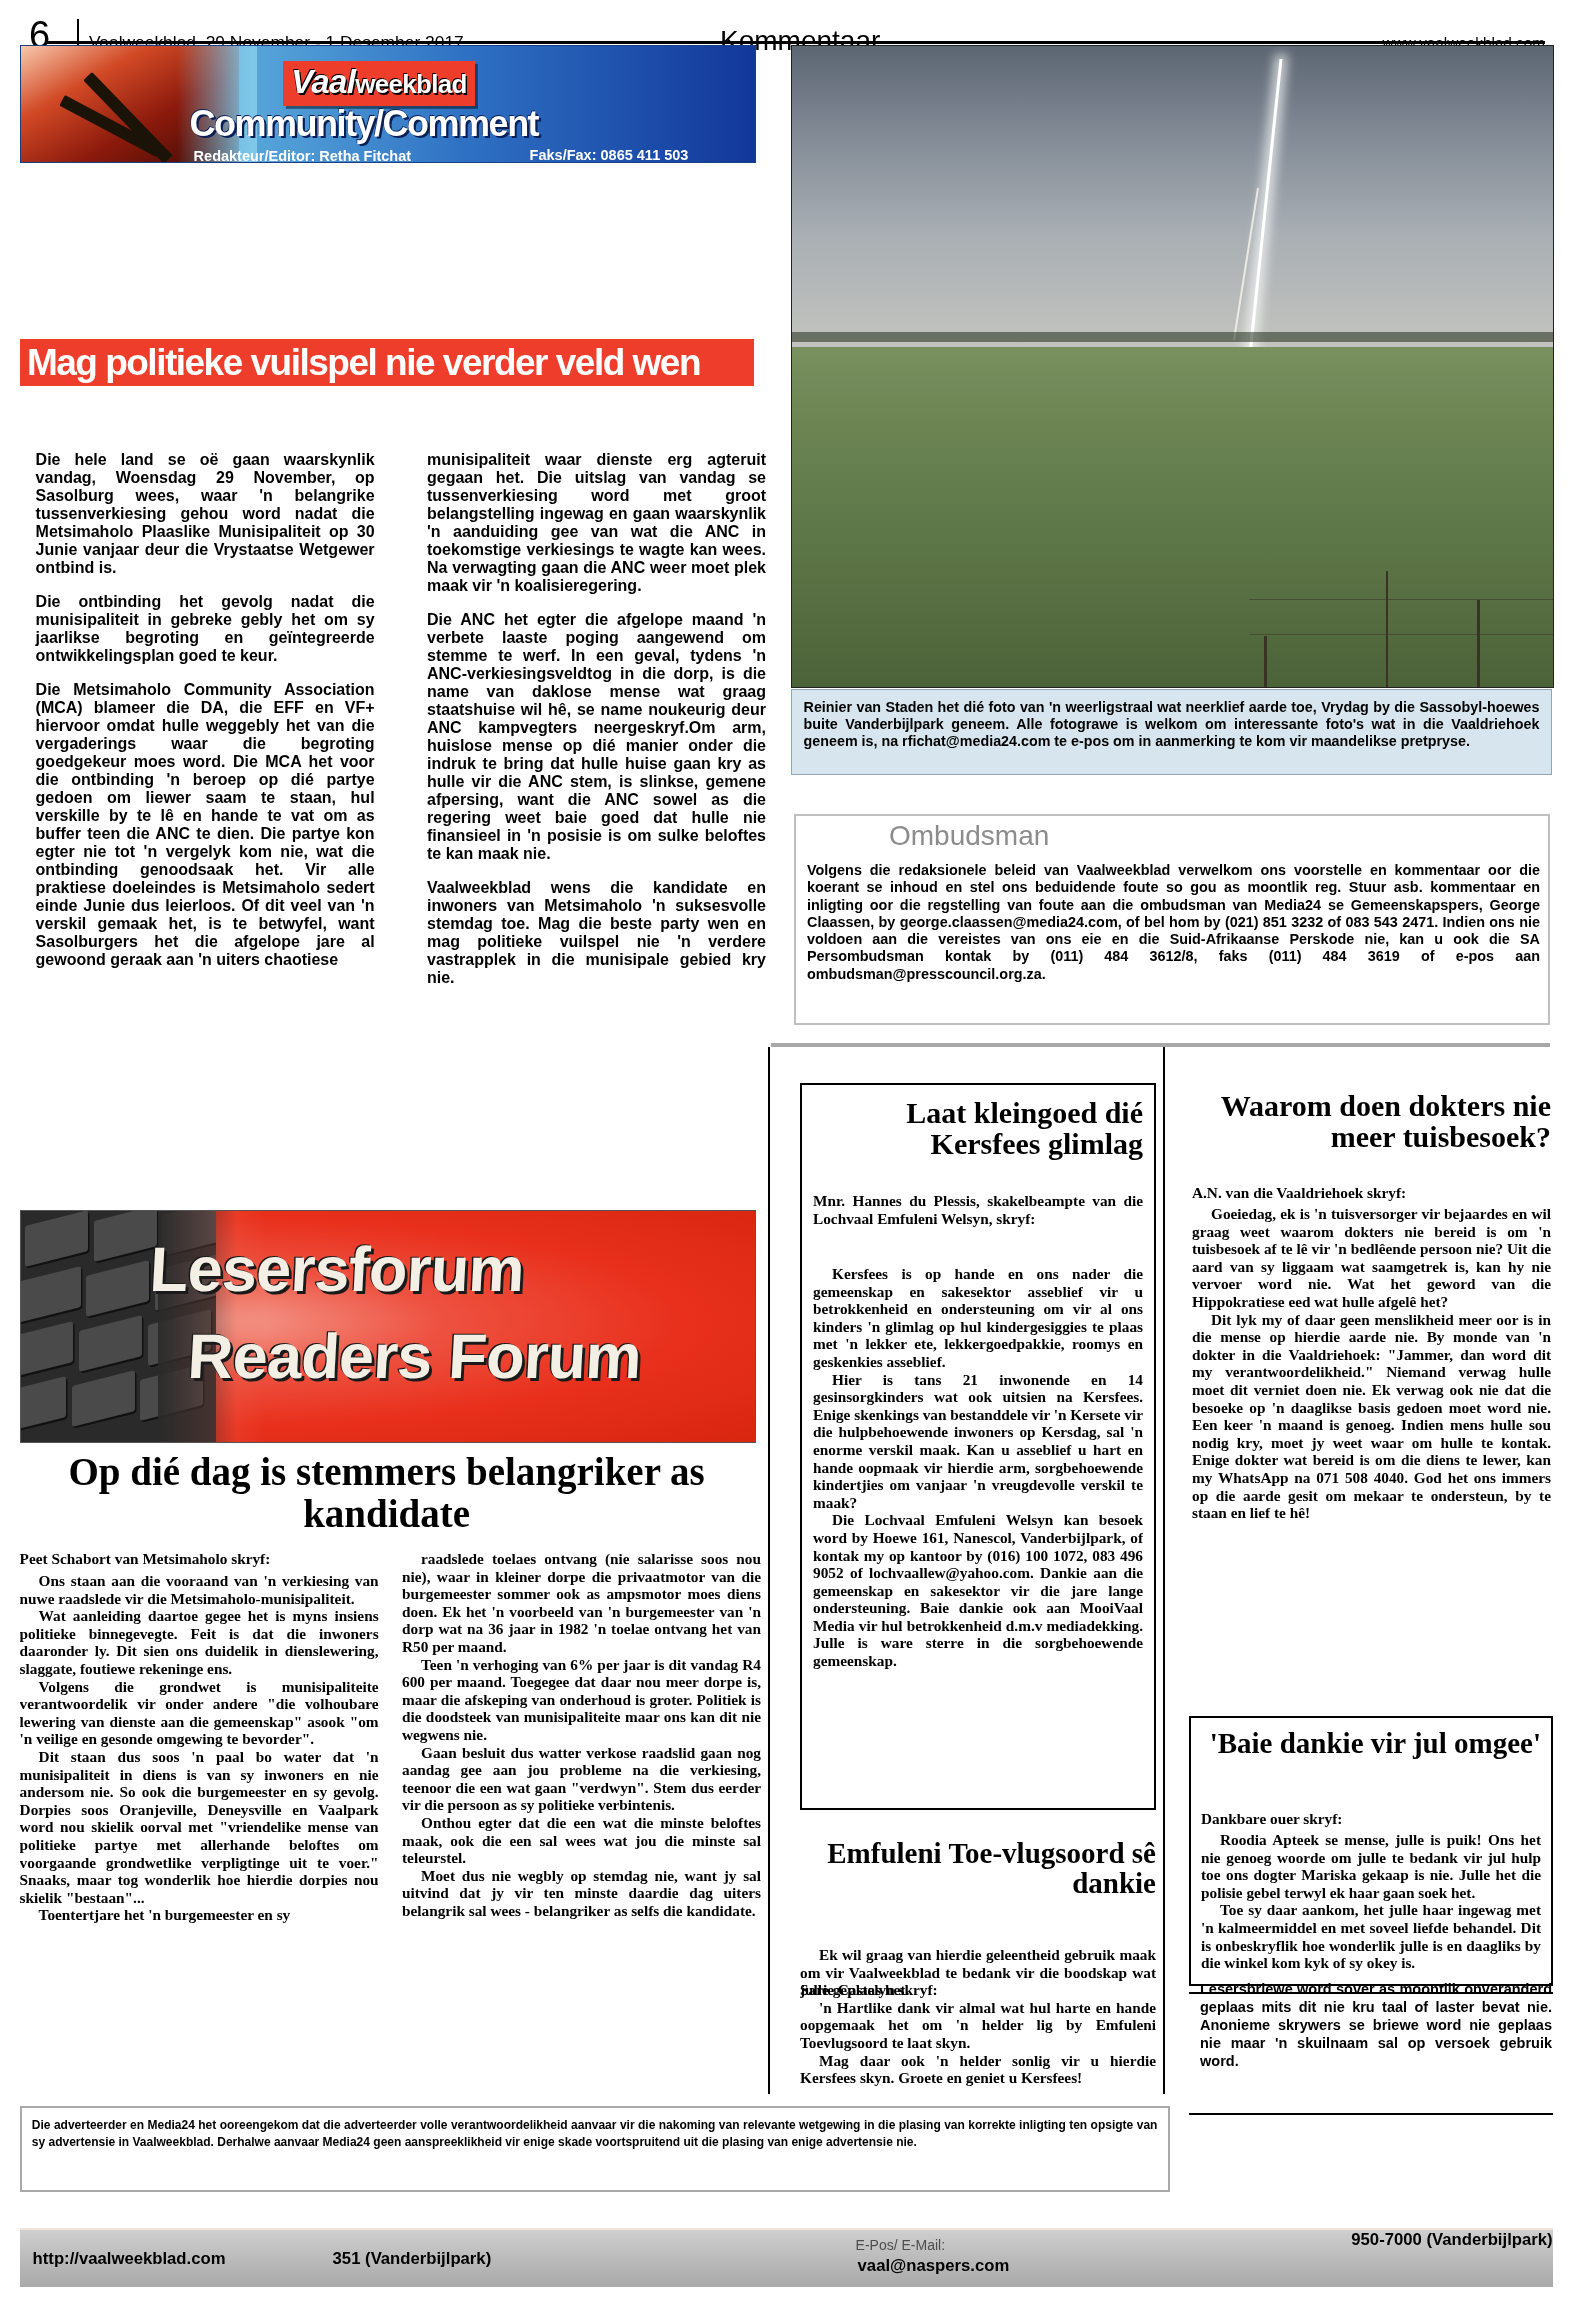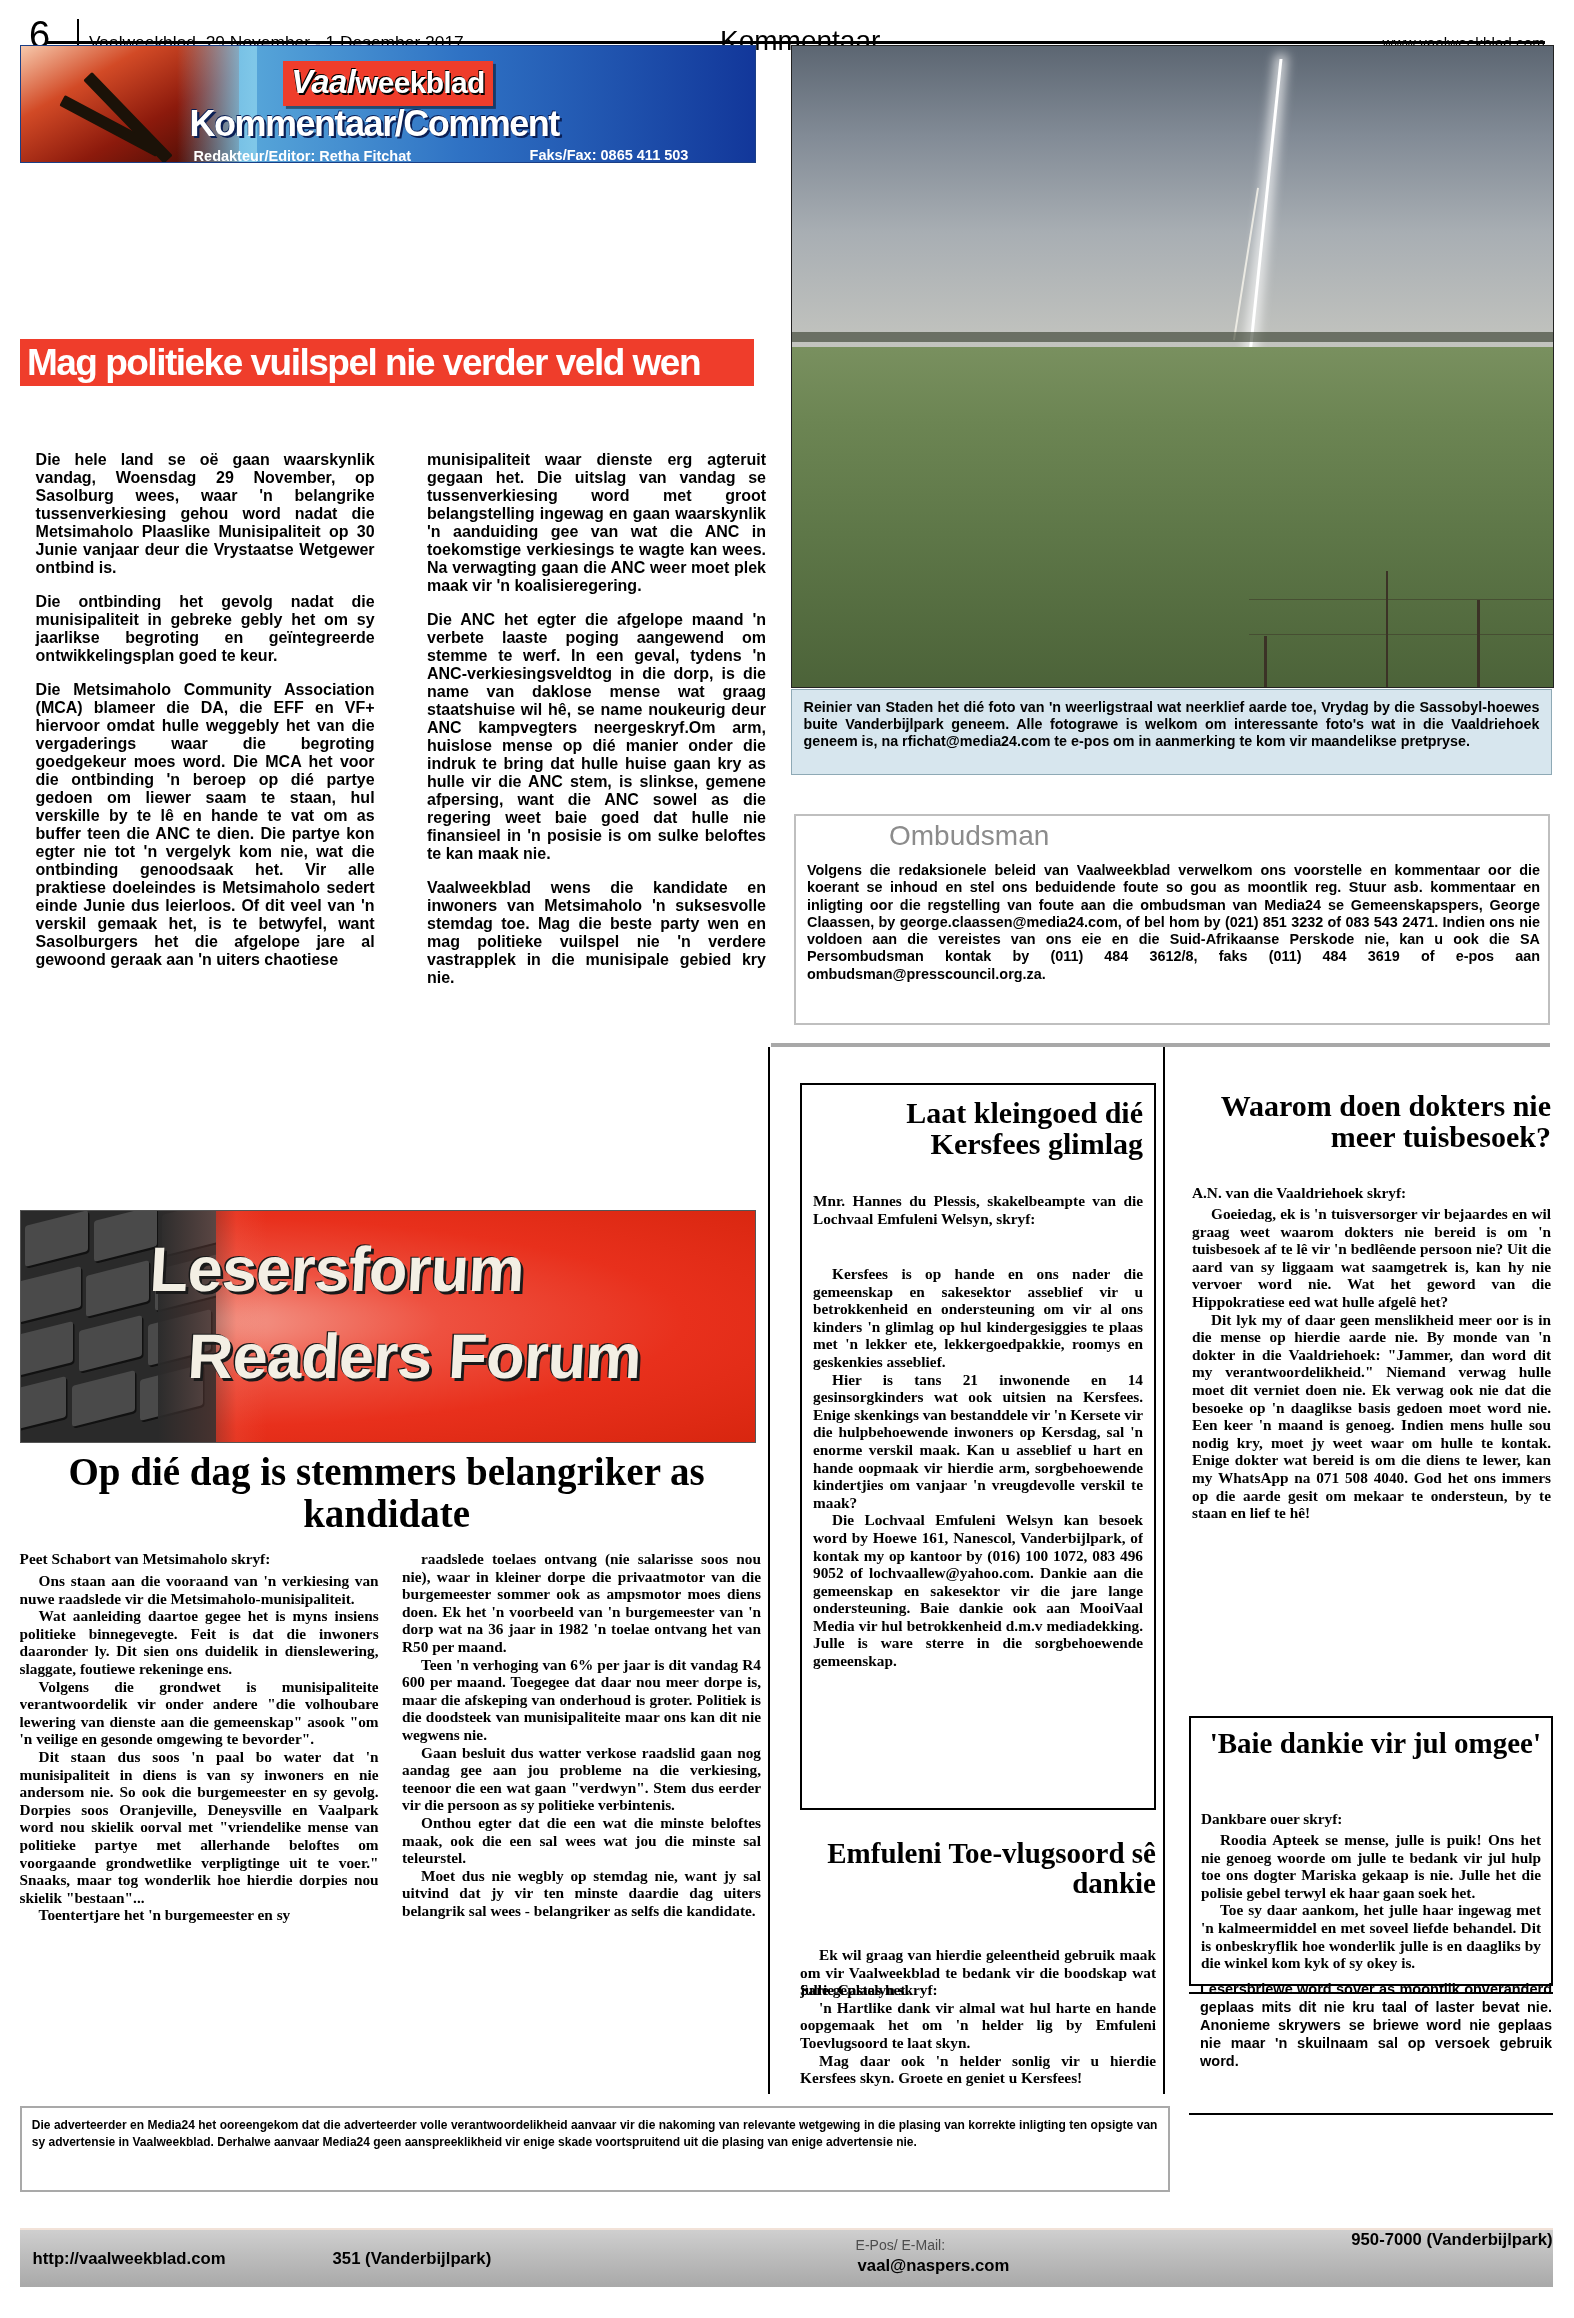--- a/index.html
+++ b/index.html
@@ -23,21 +23,21 @@
       background:linear-gradient(150deg,#f7c9ac 0%,#d24a26 30%,#8c1a0c 62%,#3a0a04 100%);}
   .mh-pen{position:absolute;background:#1b1208;transform-origin:0 0;border-radius:1.5px;}
   .mh-pen.a{left:44px;top:49px;width:109px;height:12.4px;transform:rotate(28deg);}
   .mh-pen.b{left:71px;top:26px;width:116px;height:12.4px;transform:rotate(46deg);}
   .mh-fade{position:absolute;left:156px;top:0;width:80px;height:116px;
       background:linear-gradient(90deg,rgba(125,199,232,0) 0%,#7fc7e8 95%);}
   .mh-vaal{position:absolute;left:262px;top:14.5px;background:#ef3d2b;padding:2.2px 8.7px 5.1px 8.7px;
       box-shadow:2.9px 2.9px 0 rgba(0,0,0,.45);}
   .mh-vaal .v1{font-family:"Liberation Sans",sans-serif;font-style:italic;font-weight:bold;
       font-size:33px;color:#fff;letter-spacing:-0.7px;text-shadow:1.5px 1.5px 0 #000,-0.7px -0.7px 0 #000;text-align:center;}
-  .mh-vaal .v2{font-family:"Liberation Sans",sans-serif;font-weight:bold;font-size:30px;color:#fff;
+  .mh-vaal .v2{font-family:"Liberation Sans",sans-serif;font-weight:bold;font-size:26px;color:#fff;
       letter-spacing:-0.7px;text-shadow:1.5px 1.5px 0 #000,-0.7px -0.7px 0 #000;}
   .mh-kom{position:absolute;left:169px;top:57px;font-family:"Liberation Sans",sans-serif;font-weight:bold;
       font-size:36px;color:#fff;letter-spacing:-1.5px;text-shadow:2.2px 2.2px 0 #0a1f55,-0.7px -0.7px 0 #0a1f55;white-space:nowrap;}
   .mh-cred{position:absolute;left:173px;top:101px;font-family:"Liberation Sans",sans-serif;font-weight:bold;
       font-size:14.5px;color:#fff;line-height:18px;white-space:nowrap;}
   .mh-fax{position:absolute;left:509px;top:101px;font-family:"Liberation Sans",sans-serif;font-weight:bold;
       font-size:14.5px;color:#fff;white-space:nowrap;}
 
   .hl-banner{position:absolute;left:19.6px;top:339px;width:734px;height:47px;background:#ef3d2b;}
   .hl-banner span{position:absolute;left:7.3px;top:2.9px;font-family:"Liberation Sans",sans-serif;font-weight:bold;
@@ -135,21 +135,21 @@
 
   <div class="masthead">
     <div class="mh-photo">
       <div class="mh-pen a"></div>
       <div class="mh-pen b"></div>
     </div>
     <div class="mh-fade"></div>
     <div class="mh-vaal">
       <span class="v1">Vaal</span><span class="v2">weekblad</span>
     </div>
-    <div class="mh-kom">Kommentaar/Comment</div>
+    <div class="mh-kom">Community/Comment</div>
     <div class="mh-cred">
       <div>Redakteur/Editor: Retha Fitchat</div>
 
     </div>
     <div class="mh-fax">Faks/Fax: 0865 411 503</div>
   </div>
 
   <div class="hl-banner">
     <span>Mag politieke vuilspel nie verder veld wen</span>
   </div>

